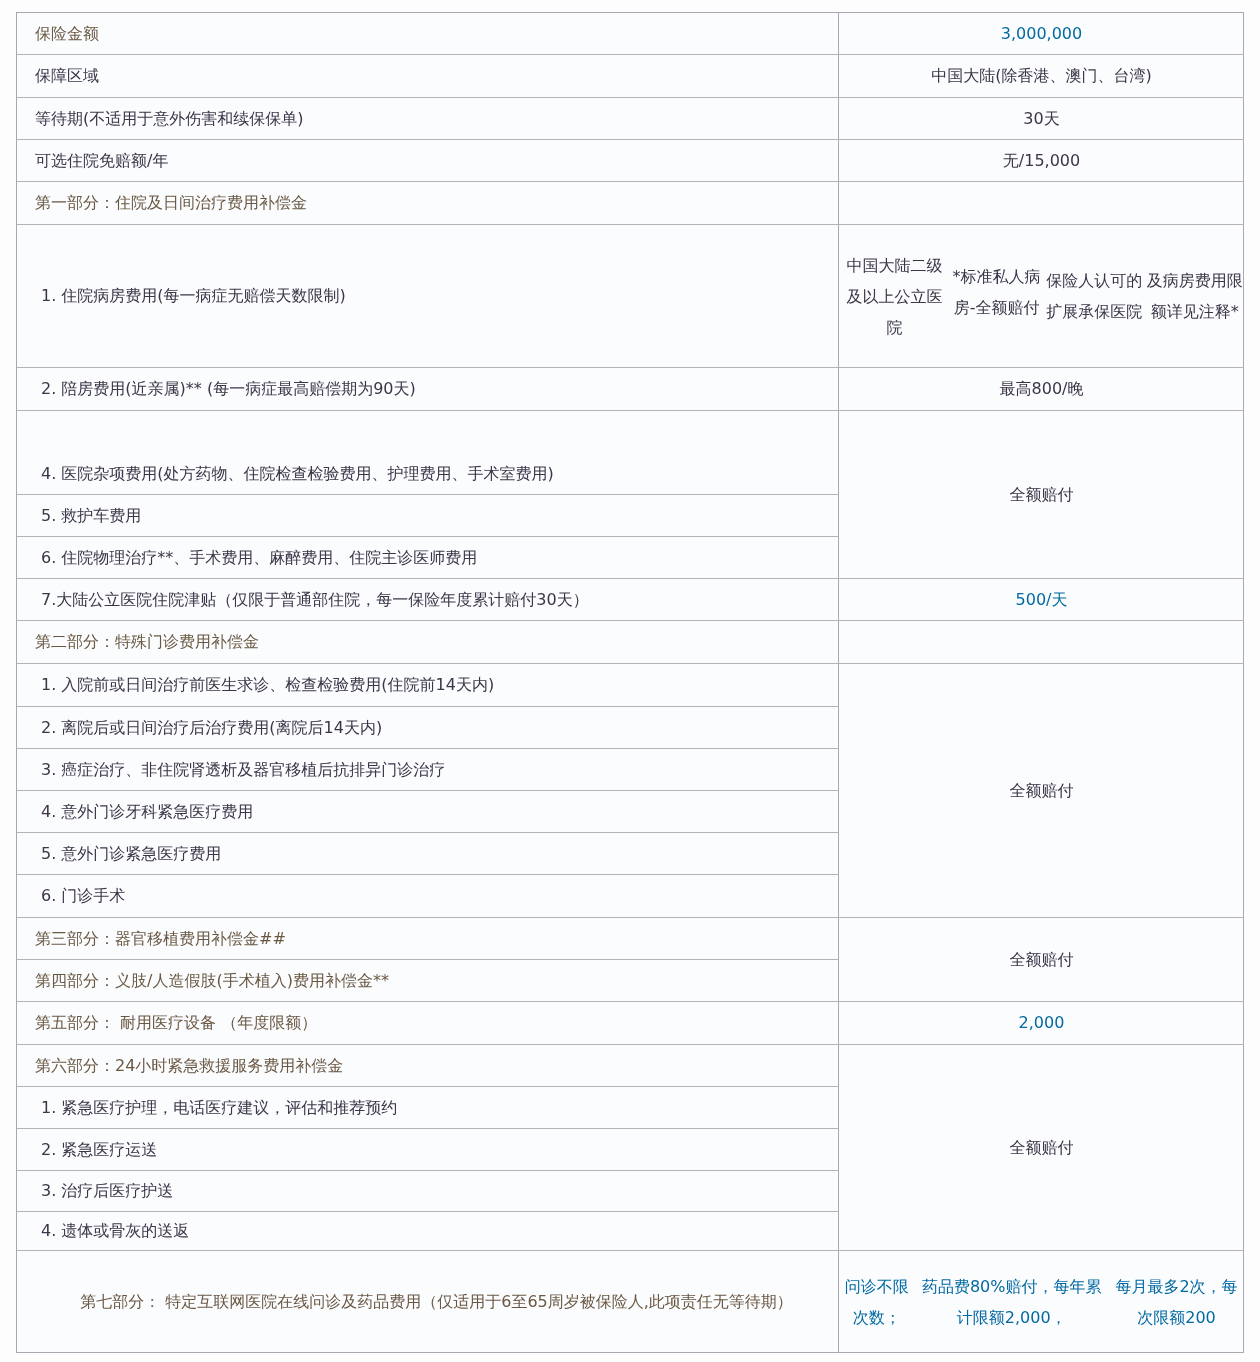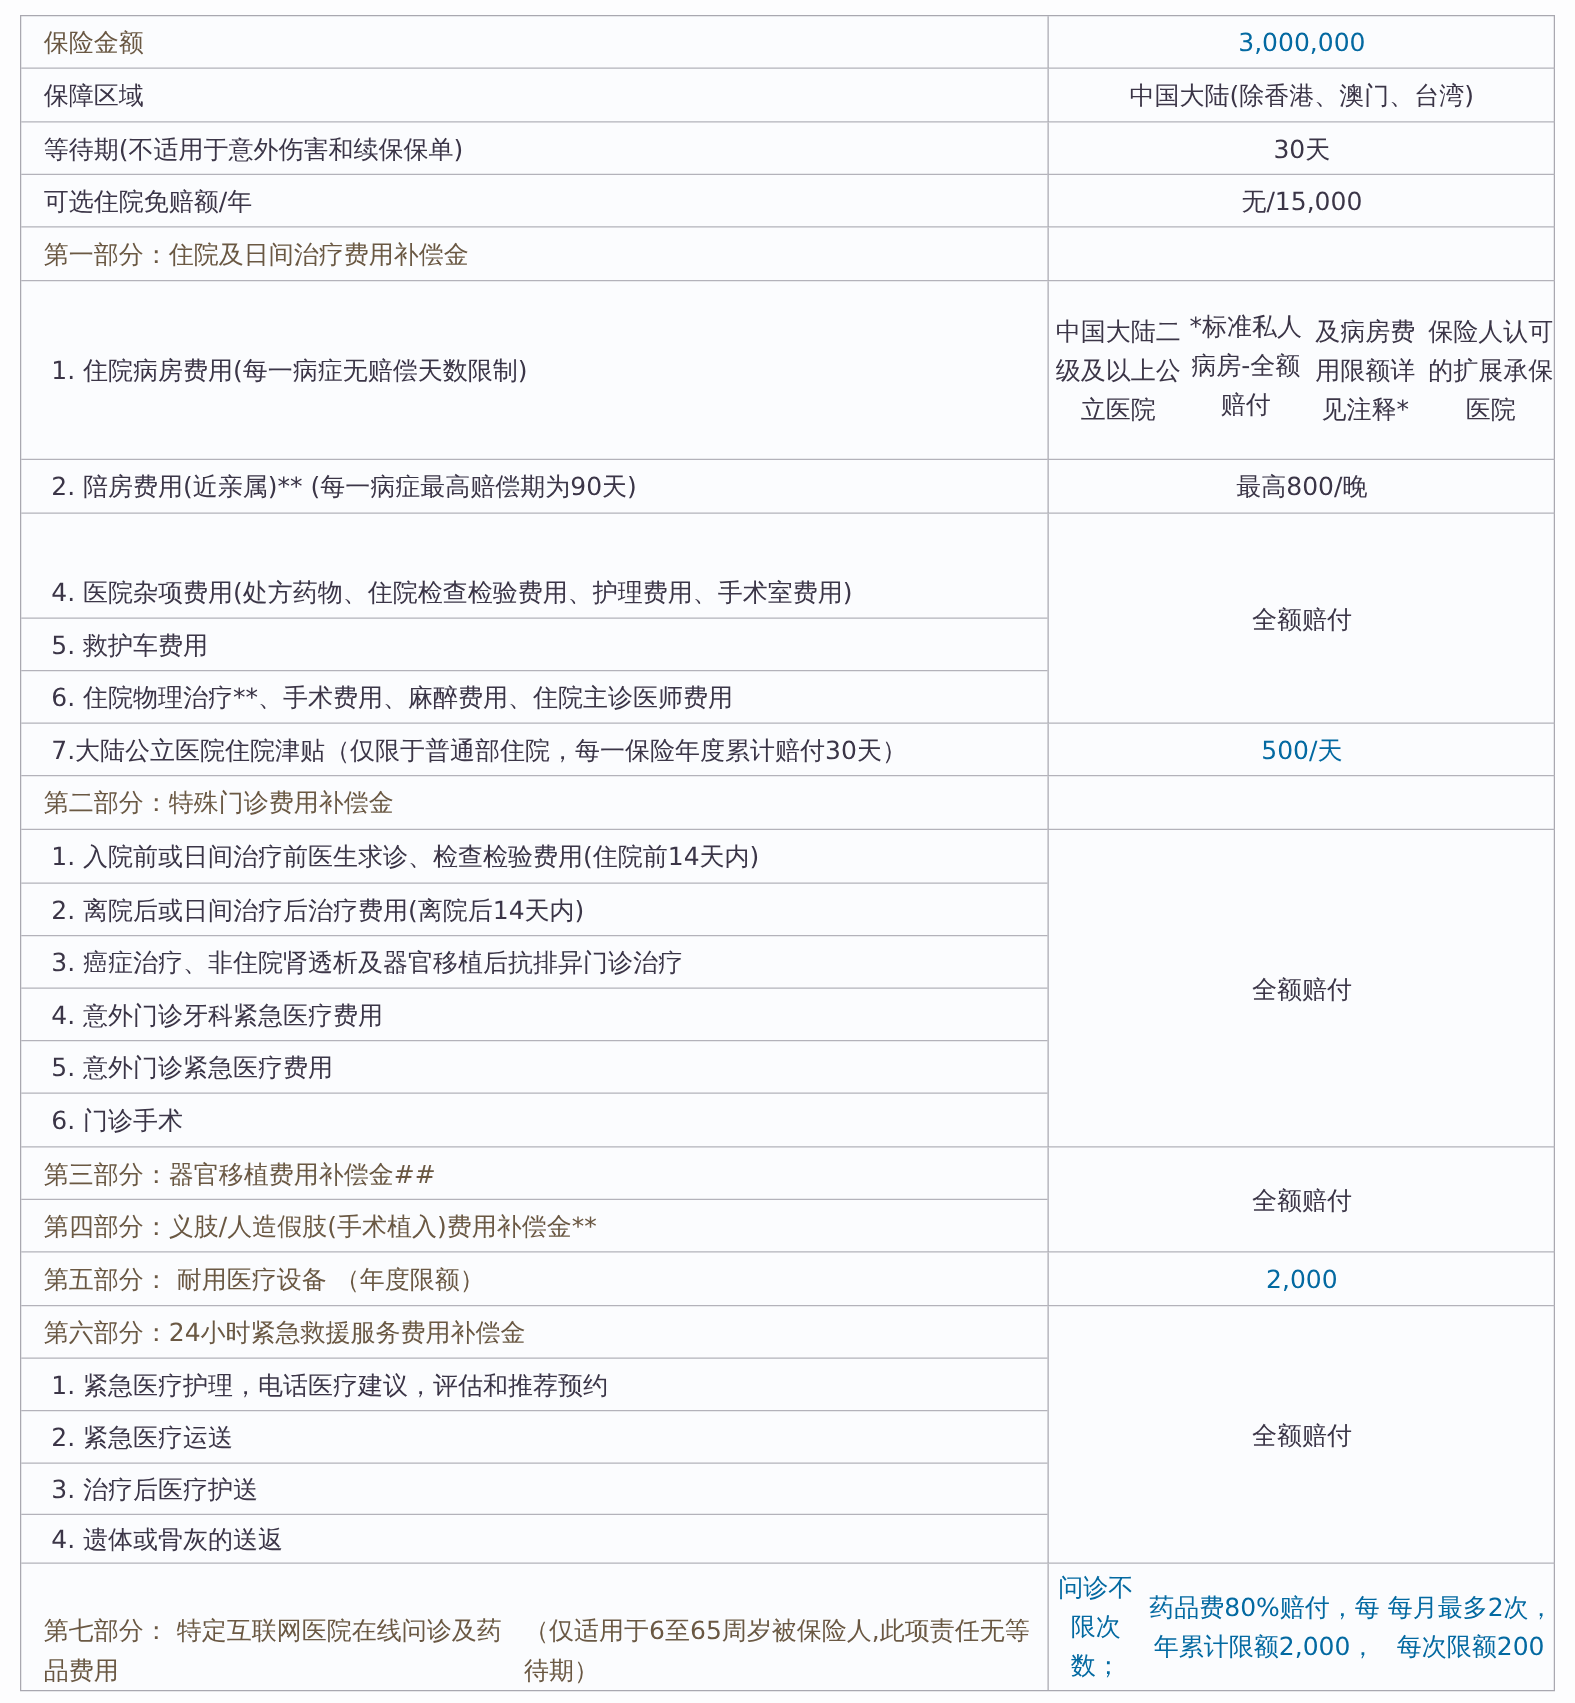--- a/index.html
+++ b/index.html
@@ -6,31 +6,31 @@
   body {
     width: 1260px; height: 1362px; background: #fdfdfe; position: relative; overflow: hidden;
     font-family: "DejaVu Sans", "Liberation Sans", sans-serif;
   }
   #tbl {
     position: absolute; left: 16px; top: 12px; width: 1228px; height: 1341px;
     border: 1px solid #a9a8b0; box-sizing: border-box; background: #fbfcfe;
   }
   .cell {
     position: absolute; box-sizing: border-box; display: flex; align-items: center;
-    font-size: 20px; color: #3b3547; line-height: 1.5; white-space: nowrap;
+    font-size: 16px; color: #3b3547; line-height: 1.5; white-space: nowrap;
   }
   .lcell { left: 0; width: 821px; border-bottom: 1px solid #b3b2ba; padding-left: 24px; }
   .lcell.section { padding-left: 18px; color: #6a5843; }
   .lcell.last { border-bottom: none; }
   .rcell { left: 821px; width: 406px; border-left: 1px solid #a9a8b0; border-bottom: 1px solid #b3b2ba; justify-content: center; text-align: center; }
   .rcell.last { border-bottom: none; }
   .rcell.pink { color: #0369a1; }
   .multi { flex-direction: row; justify-content: center; white-space: normal; }
   .multi span { display: block; }
-  .lcell.multi { align-items: flex-end; }
+  .lcell.multi { align-items: center; }
 </style>
 </head>
 <body>
 
 <div id="tbl">
 
   <div class="cell lcell section" style="top:0;height:42px">保险金额</div>
   <div class="cell lcell" style="top:42px;height:43px;padding-left:18px">保障区域</div>
   <div class="cell lcell" style="top:85px;height:42px;padding-left:18px">等待期(不适用于意外伤害和续保保单)</div>
   <div class="cell lcell" style="top:127px;height:42px;padding-left:18px">可选住院免赔额/年</div>
@@ -62,22 +62,22 @@
   </div>
 
   <div class="cell rcell pink" style="top:0;height:42px">3,000,000</div>
   <div class="cell rcell" style="top:42px;height:43px">中国大陆(除香港、澳门、台湾)</div>
   <div class="cell rcell" style="top:85px;height:42px">30天</div>
   <div class="cell rcell" style="top:127px;height:42px">无/15,000</div>
   <div class="cell rcell" style="top:169px;height:43px"></div>
   <div class="cell rcell multi" style="top:212px;height:143px;line-height:31px">
     <span>中国大陆二级及以上公立医院</span>
     <span style="margin-bottom:8px">*标准私人病房-全额赔付</span>
+    <span>保险人认可的扩展承保医院</span>
     <span>及病房费用限额详见注释*</span>
-    <span>保险人认可的扩展承保医院</span>
   </div>
   <div class="cell rcell" style="top:355px;height:43px">最高800/晚</div>
   <div class="cell rcell" style="top:398px;height:168px">全额赔付</div>
   <div class="cell rcell pink" style="top:566px;height:42px">500/天</div>
   <div class="cell rcell" style="top:608px;height:43px"></div>
   <div class="cell rcell" style="top:651px;height:254px">全额赔付</div>
   <div class="cell rcell" style="top:905px;height:84px">全额赔付</div>
   <div class="cell rcell pink" style="top:989px;height:43px">2,000</div>
   <div class="cell rcell" style="top:1032px;height:206px">全额赔付</div>
   <div class="cell rcell pink multi last" style="top:1238px;height:101px;line-height:31px">

